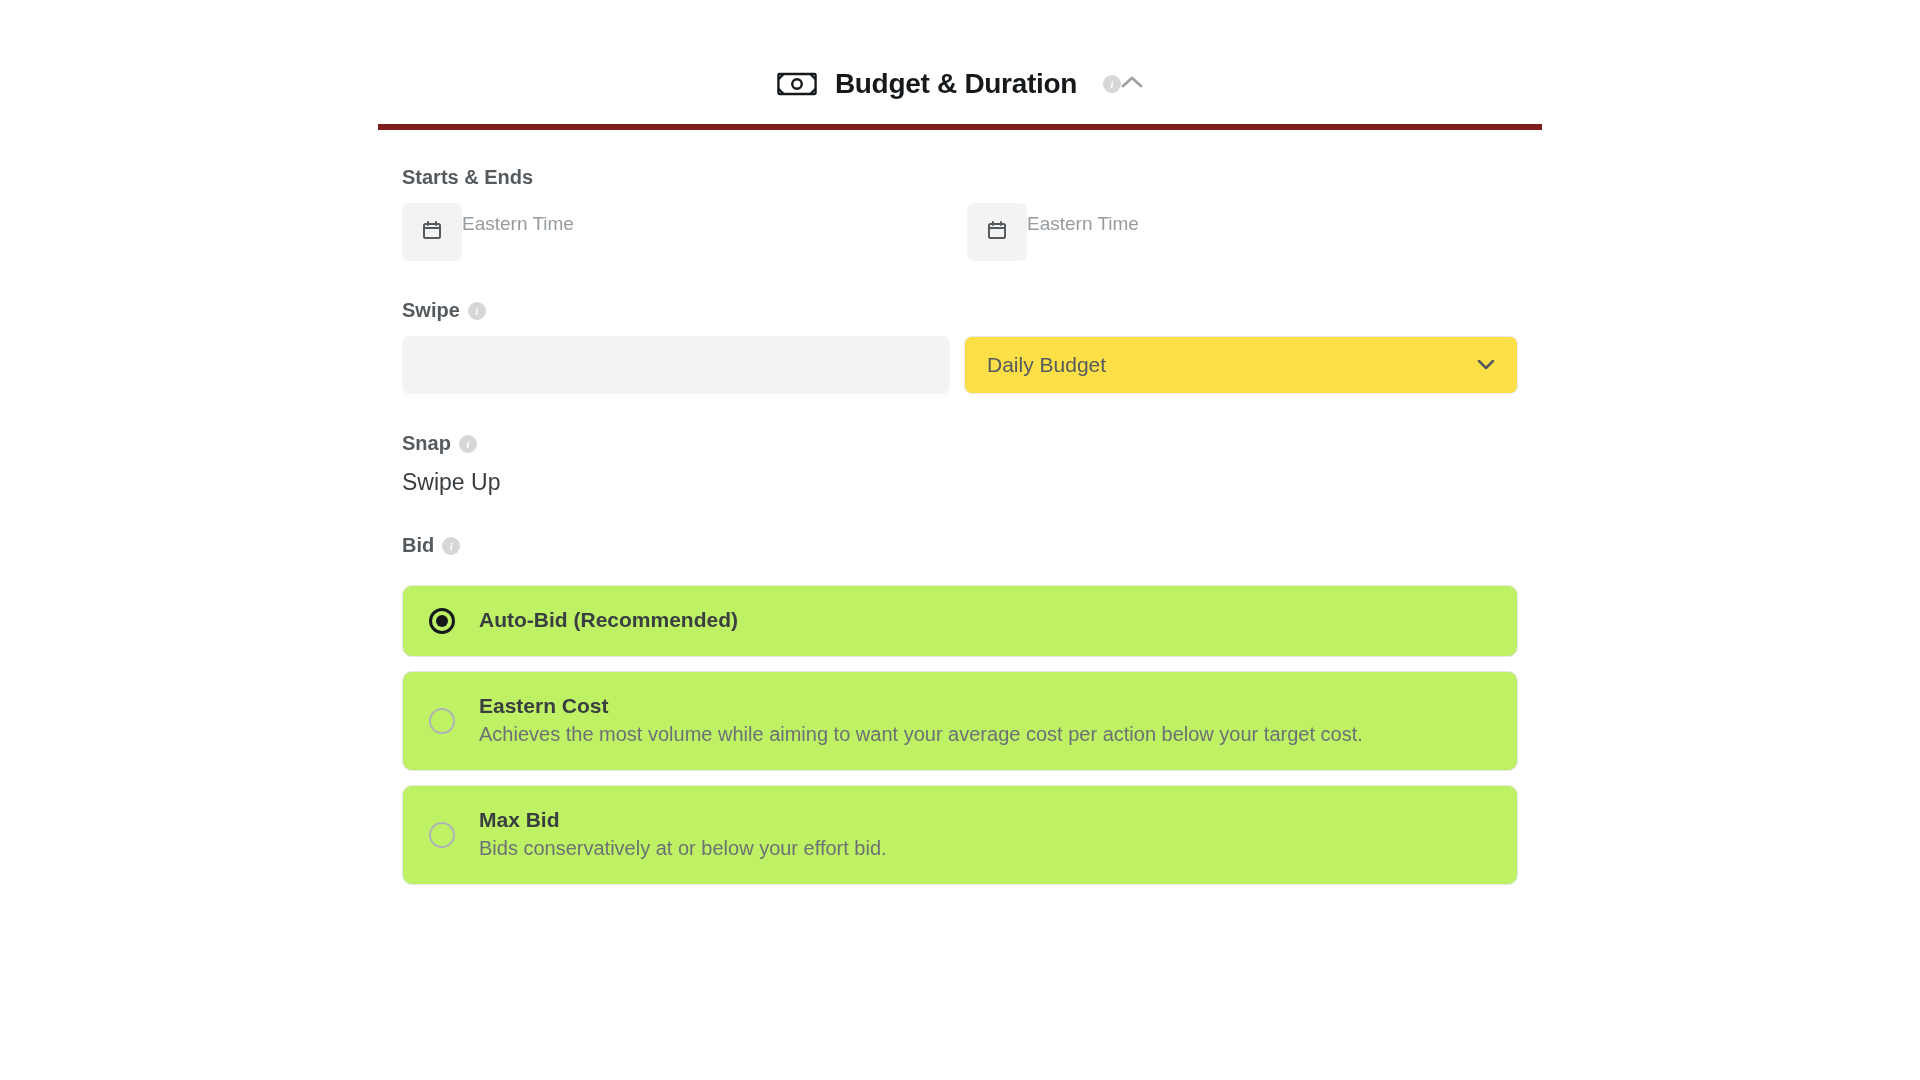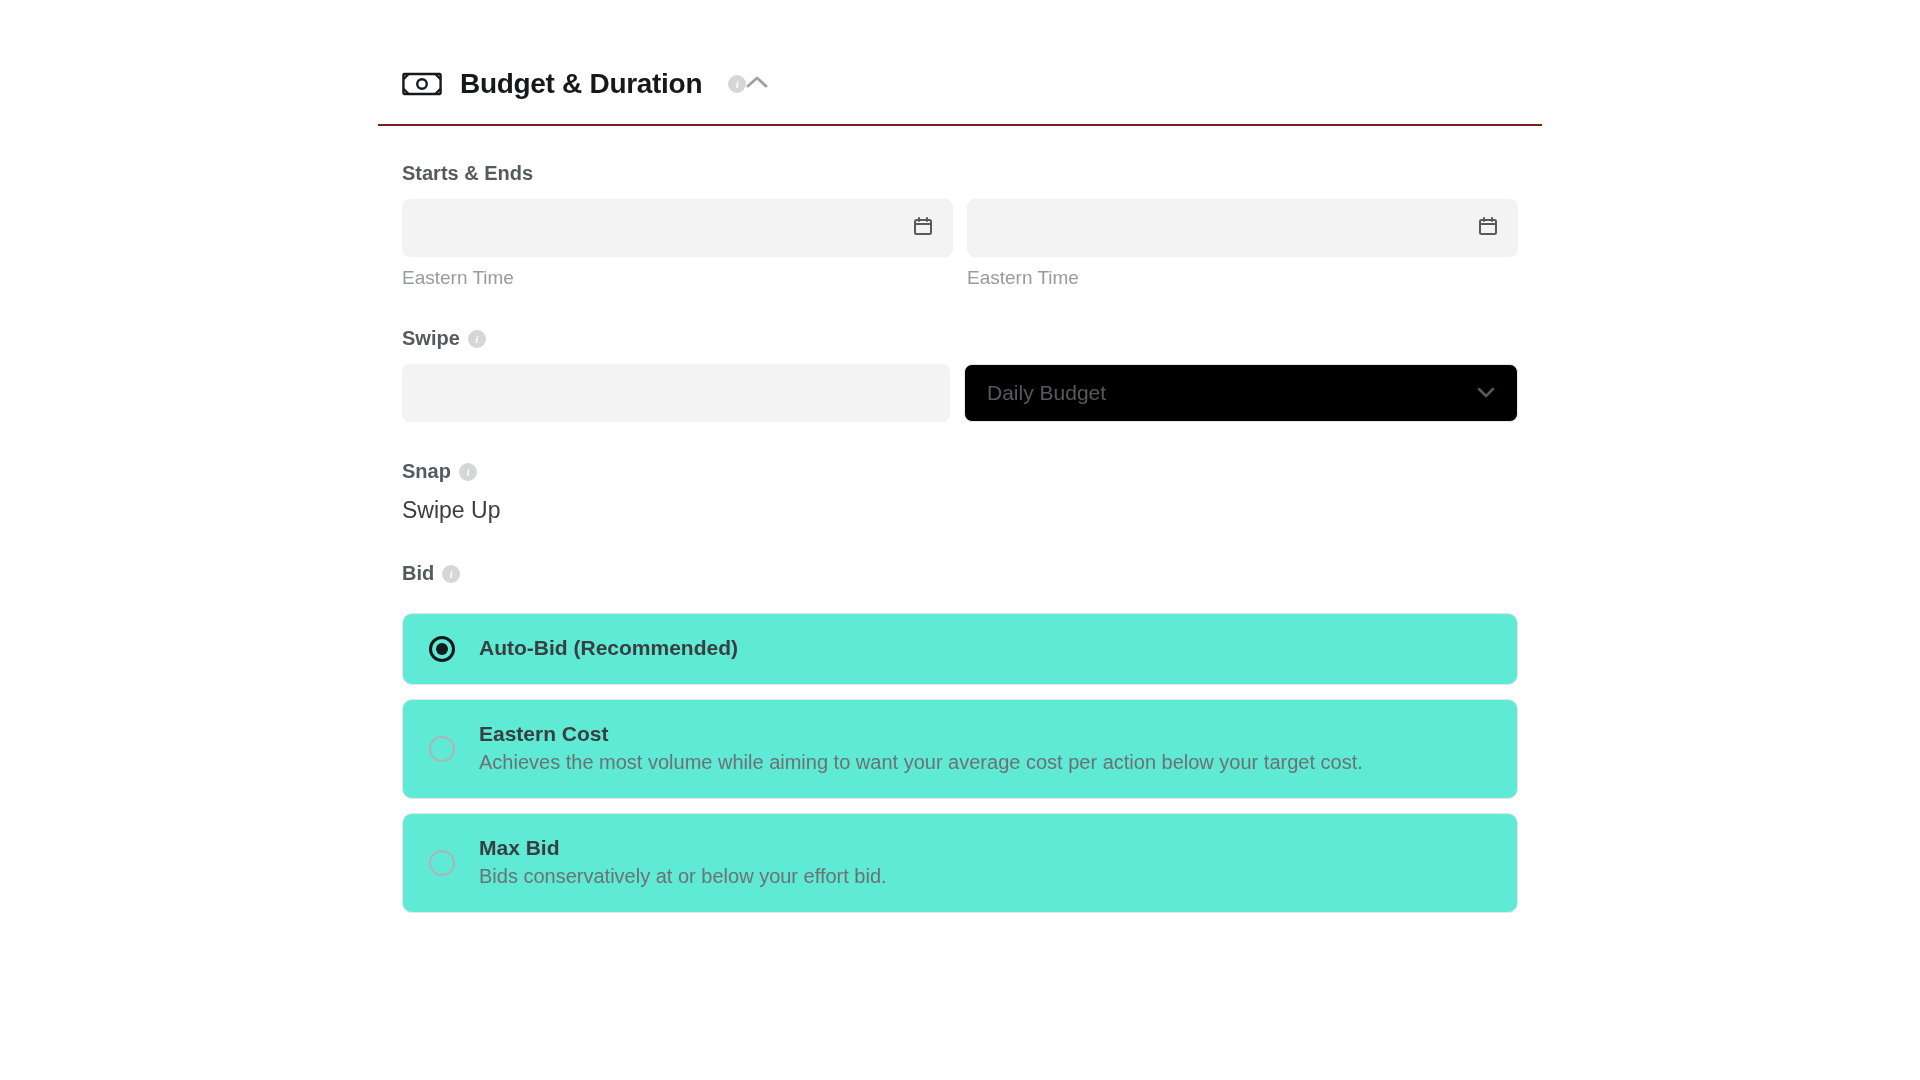--- a/index.html
+++ b/index.html
@@ -17,23 +17,23 @@
     .container {
       position: absolute;
       left: 378px;
       right: 378px;
       top: 28px;
       padding: 20px 0;
     }
     .section-header {
       display: flex;
       align-items: center;
-      justify-content: flex-start;
+      justify-content: center;
       padding: 20px 24px 24px 24px;
-      border-bottom: 2px solid #7f1d1d;
+      border-bottom: 6px solid #7f1d1d;
     }
     .section-header-left {
       display: flex;
       align-items: center;
       gap: 18px;
     }
     .money-icon {
       width: 40px;
       height: 24px;
       display: flex;
@@ -77,21 +77,21 @@
       align-items: center;
     }
     .field-row {
       display: flex;
       gap: 14px;
       margin-bottom: 10px;
     }
     .field-col {
       flex: 1;
       display: flex;
-      flex-direction: column;
+      flex-direction: row;
     }
     .input-box {
       background: #f3f3f3;
       border-radius: 8px;
       height: 58px;
       display: flex;
       align-items: center;
       justify-content: flex-end;
       padding: 0 20px;
       position: relative;
@@ -101,21 +101,21 @@
     }
     .helper-text {
       font-size: 19px;
       color: #969b9f;
       margin-top: 10px;
     }
     .section-gap {
       margin-top: 38px;
     }
     .select-box {
-      background: #000000;
+      background: #fde047;
       border: 1px solid #e8e8e8;
       border-radius: 8px;
       height: 58px;
       display: flex;
       align-items: center;
       justify-content: space-between;
       padding: 0 22px;
       flex: 1;
     }
     .select-value {
@@ -124,21 +124,21 @@
     }
     .chevron-down {
       color: #545a5e;
     }
     .goal-value {
       font-size: 23px;
       color: #3a3e41;
       margin-top: 8px;
     }
     .radio-card {
-      background: #5eead4;
+      background: #bef264;
       border: 1px solid #e5e6e7;
       border-radius: 10px;
       padding: 22px 26px;
       margin-bottom: 14px;
       display: flex;
       align-items: center;
       gap: 24px;
       cursor: pointer;
     }
     .radio-outer {

